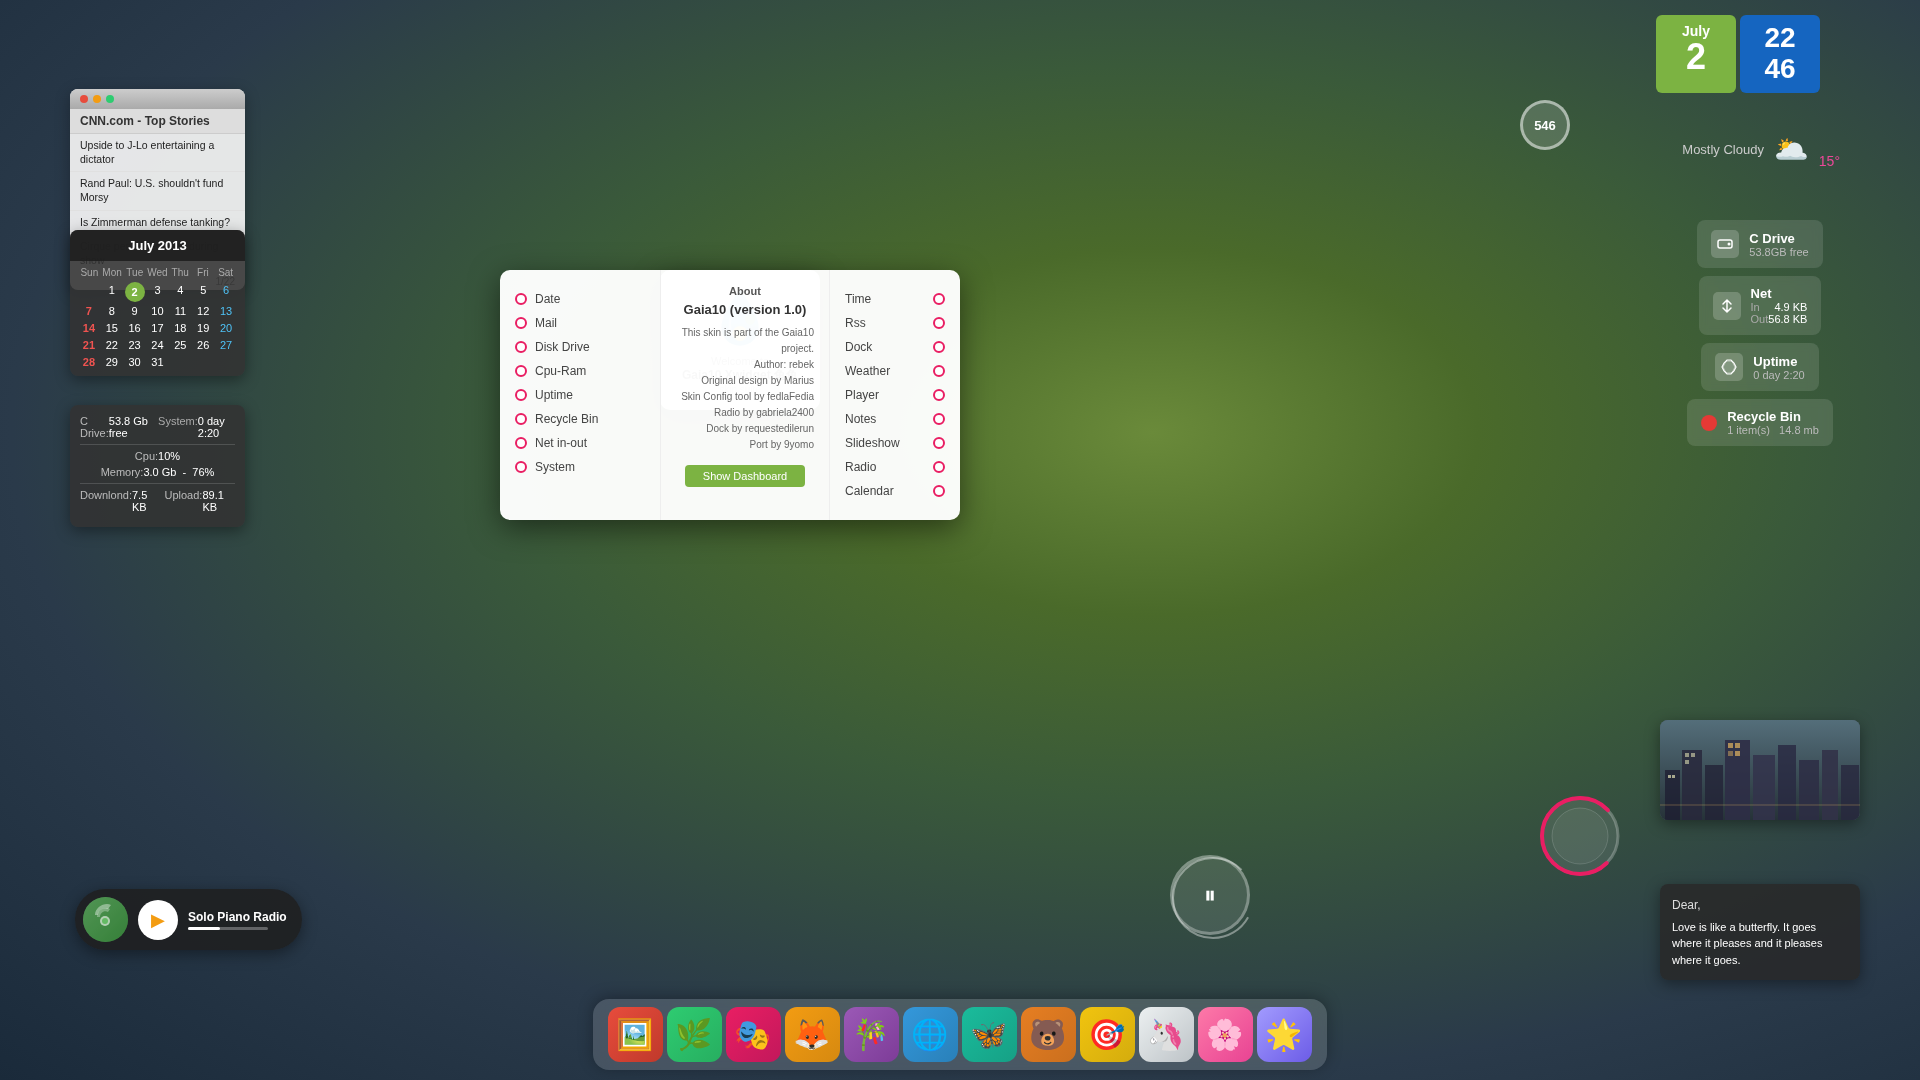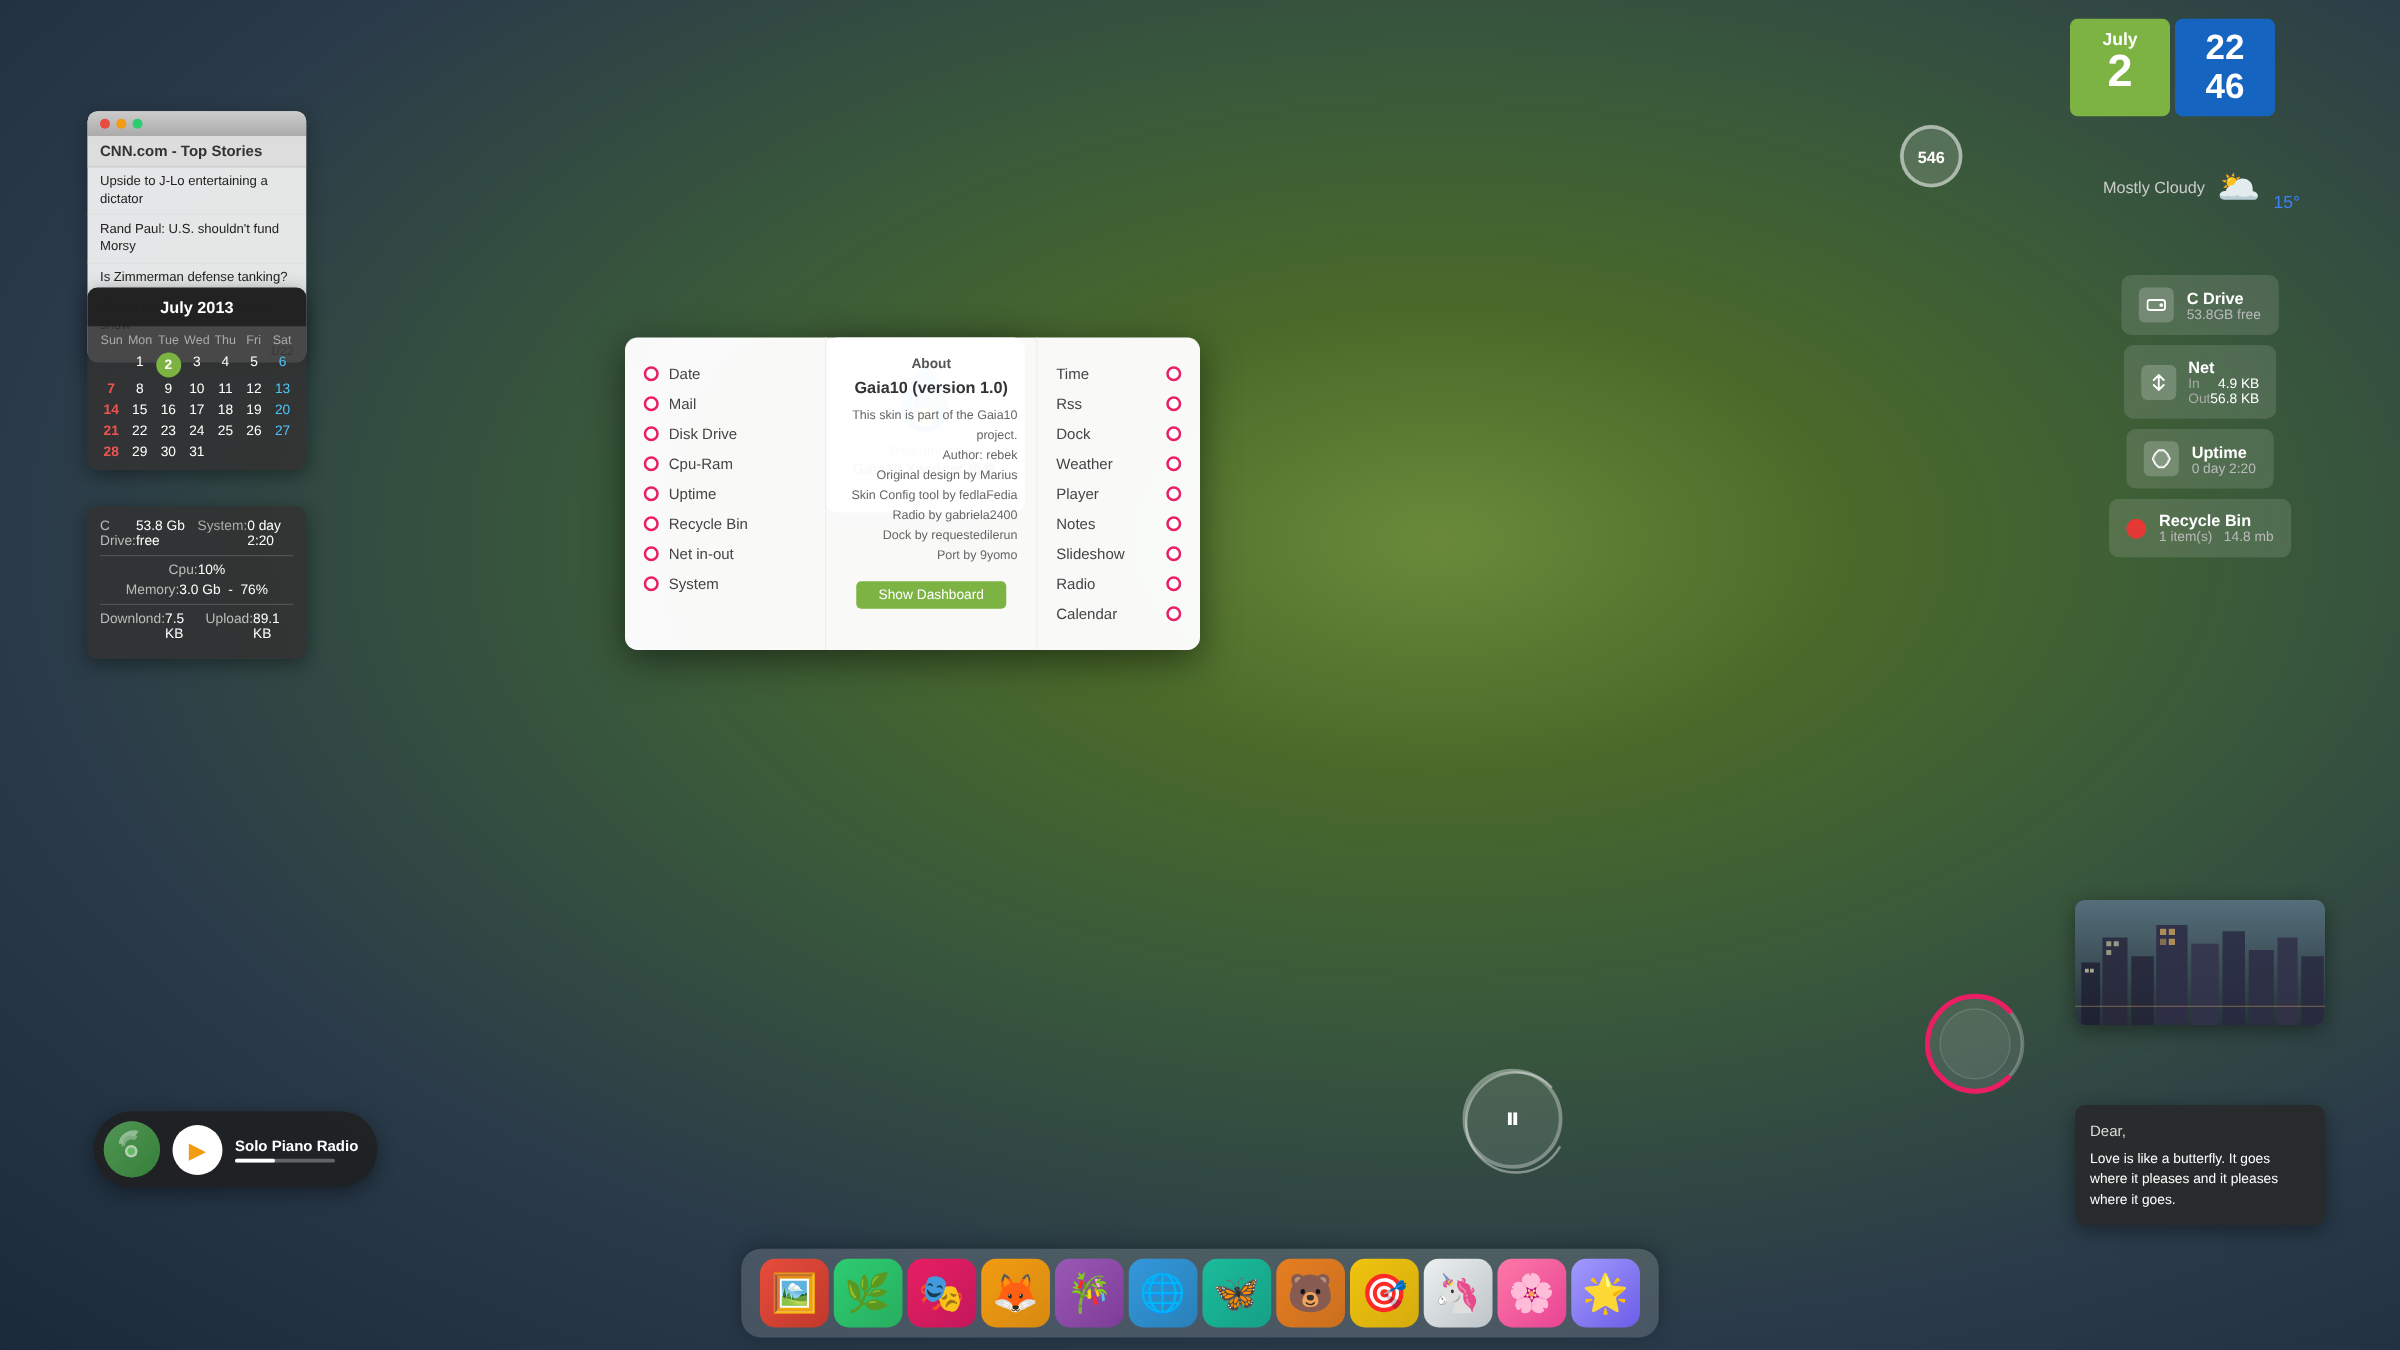--- a/index.html
+++ b/index.html
@@ -47,21 +47,21 @@
       position: absolute;
       top: 130px;
       right: 80px;
       display: flex;
       align-items: center;
       gap: 10px;
       color: white;
     }
     .weather-icon { font-size: 28px; }
     .weather-text { font-size: 13px; color: #ccc; }
-    .weather-temp { font-size: 14px; color: #3b82f6; margin-top: 23px; }
+    .weather-temp { font-size: 14px; color: #ec4899; margin-top: 23px; }
     .sys-widget {
       background: rgba(255,255,255,0.12);
       border-radius: 8px;
       padding: 10px 14px;
       display: flex;
       align-items: center;
       gap: 10px;
       color: white;
       backdrop-filter: blur(4px);
     }

